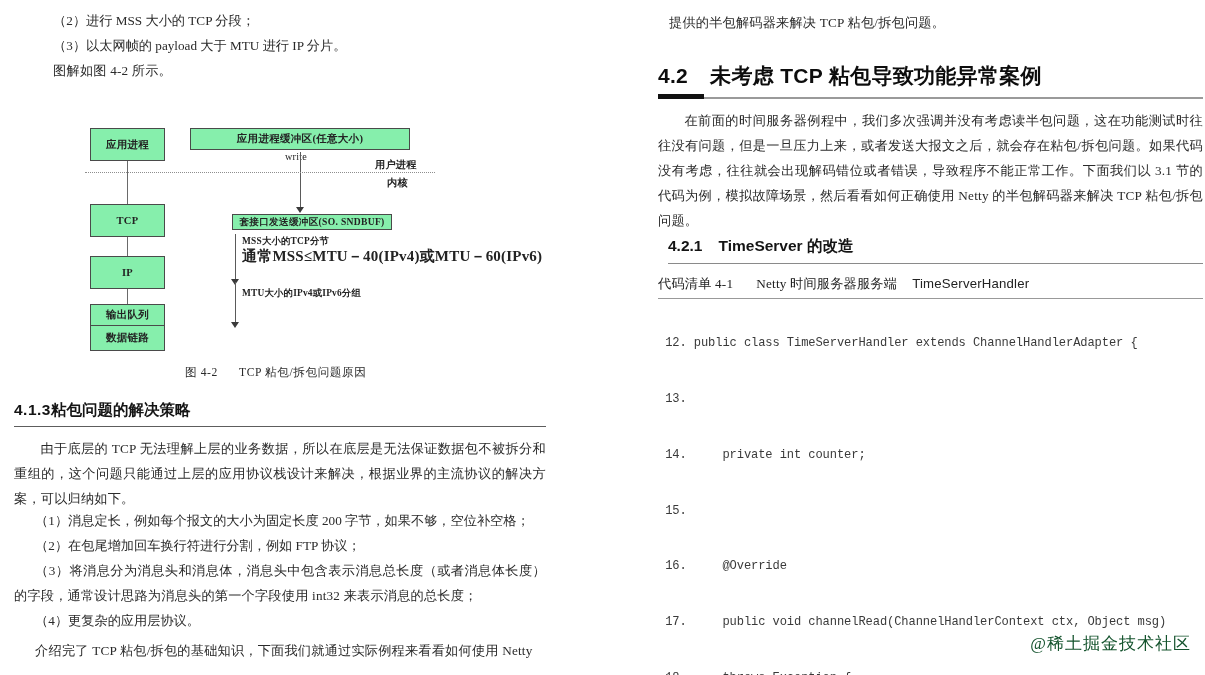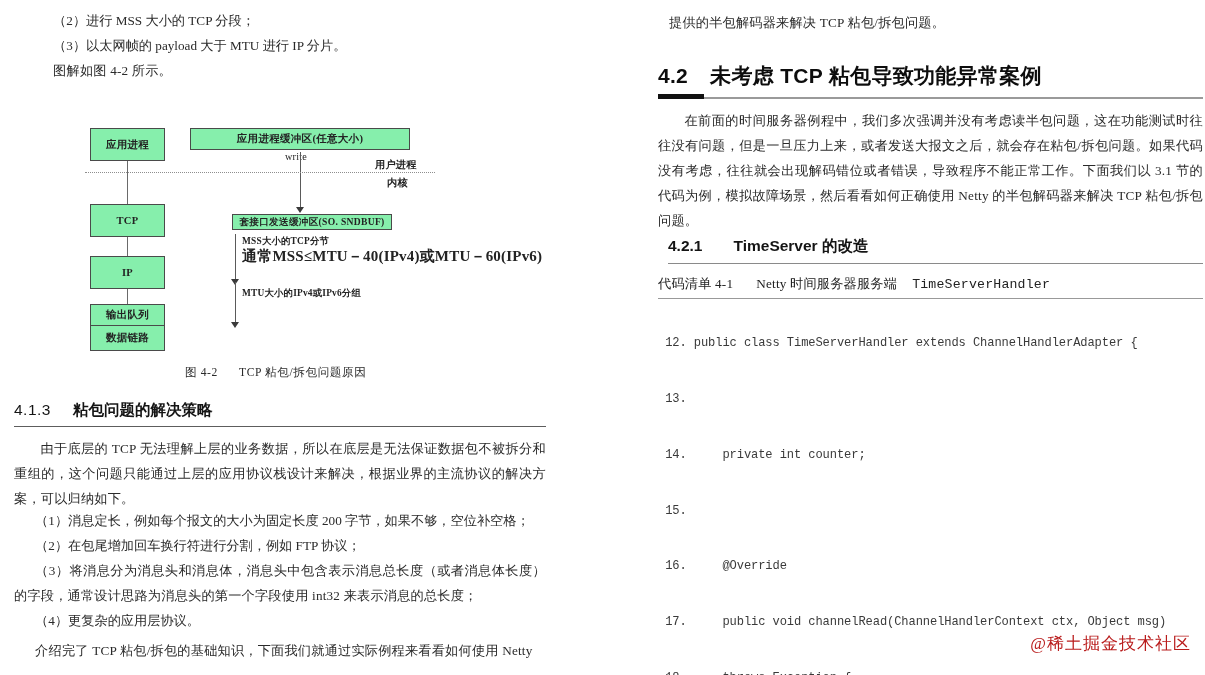--- a/index.html
+++ b/index.html
@@ -22,46 +22,46 @@
   .para.indent{text-indent:2em;}
   .listline{font-size:13.2px;line-height:25px;color:#2a2a2a;text-indent:1.6em;}
 
   
   .h3{
     font-family:"Liberation Sans","DejaVu Sans",sans-serif;
     font-size:15.5px;font-weight:700;color:#141414;
     padding-bottom:5px;border-bottom:1.3px solid #5d5d5d;
     display:block;
   }
-  .h3 .num{font-weight:400;margin-right:22px;letter-spacing:.5px;}
+  .h3 .num{font-weight:700;margin-right:0;letter-spacing:.5px;}
 
   .h2wrap{position:relative;}
   .h2{
     font-family:"Liberation Sans","DejaVu Sans",sans-serif;
     font-size:21px;font-weight:700;color:#0d0d0d;letter-spacing:.3px;
     padding-bottom:7px;
   }
   .h2 .num{margin-right:22px;}
   .h2rule{height:1.6px;background:#9a9a9a;width:100%;}
   .h2rule-strong{position:absolute;left:0;bottom:0;width:46px;height:5px;background:#111;}
 
   .h3b{
     font-family:"Liberation Sans","DejaVu Sans",sans-serif;
     font-size:15.5px;font-weight:700;color:#141414;
     padding-bottom:6px;border-bottom:1.3px solid #8a8a8a;
   }
-  .h3b .num{margin-right:31px;}
+  .h3b .num{margin-right:16px;}
 
   
   .listing-cap{
     font-size:13.2px;color:#222;padding-bottom:5px;
     border-bottom:1.1px solid #999;letter-spacing:.2px;
   }
   .listing-cap .gap{display:inline-block;width:16px;}
-  .listing-cap .mono{font-family:Liberation Mono, monospace;}
+  .listing-cap .mono{font-family:Liberation Sans, sans-serif;}
   .code{
     font-family:"Liberation Mono","DejaVu Sans Mono",monospace;
     font-size:12.1px;line-height:18.6px;color:#3a3a3a;
     white-space:pre;letter-spacing:-.1px;
   }
   .code .ln{display:block;}
 
   
   .figure{position:relative;width:560px;height:265px;}
   .fbox{
@@ -89,21 +89,21 @@
   .flabel.light{font-weight:400;}
   .fig-cap{
     position:absolute;font-size:11.6px;color:#2a2a2a;letter-spacing:.6px;
     white-space:nowrap;
   }
   .fig-cap .gap{display:inline-block;width:14px;}
 
   
   .watermark{
     position:absolute;right:14px;bottom:20px;
-    font-size:17px;color:#b91c1c;letter-spacing:1px;
+    font-size:17px;color:#14532d;letter-spacing:1px;
     font-family:"Liberation Serif","DejaVu Serif",serif;
     user-select:none;white-space:nowrap;
   }
 </style>
 </head>
 <body>
 
 <div class="page">
 
   <div class="col-left">

